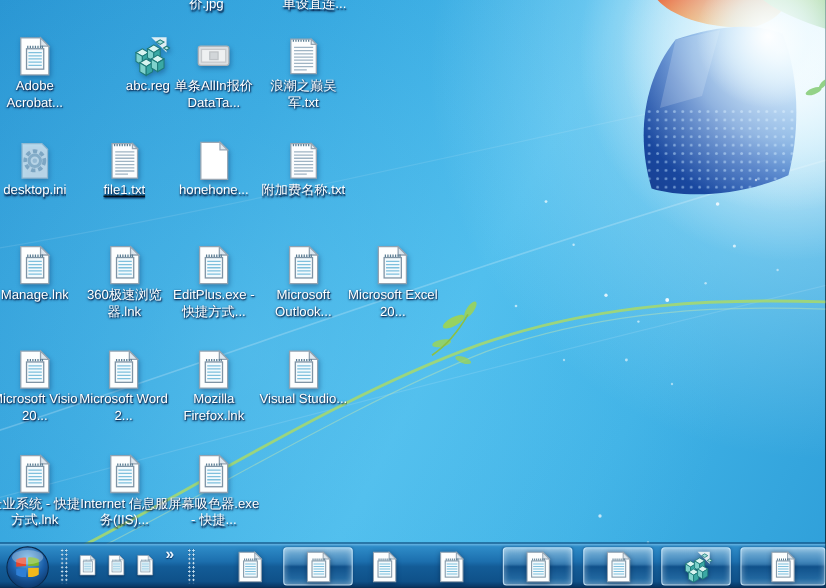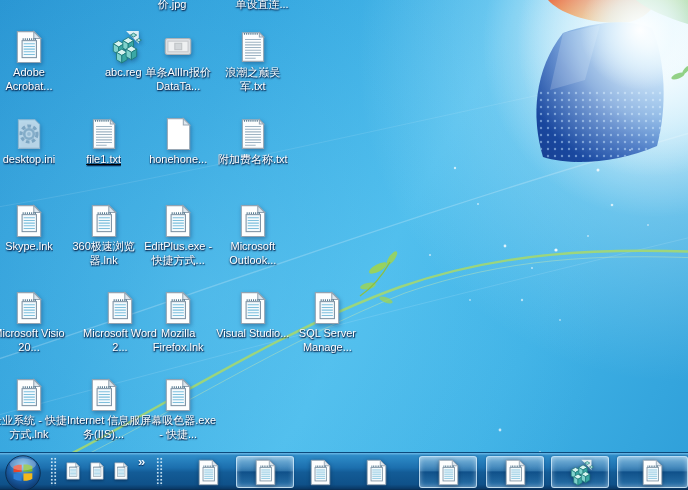--- a/index.html
+++ b/index.html
@@ -261,21 +261,21 @@
       <div class="dicon" style="left: -9px; top: 204px;">
         <span class="glyph">
           <svg viewBox="0 0 32 32">
             <path d="M5 1.5 L20.5 1.5 L27 8 L27 30.5 L5 30.5 Z" fill="#fdfefe" stroke="#93a3b1"></path>
             <path d="M20.5 1.5 L20.5 8 L27 8 Z" fill="#dde6ed" stroke="#93a3b1"></path>
             <rect x="9.5" y="10" width="13.5" height="16" fill="#f3fafd" stroke="#7e93a4"></rect>
             <path d="M10.5 9.5 v-1.8 M12.5 9.5 v-1.8 M14.5 9.5 v-1.8 M16.5 9.5 v-1.8 M18.5 9.5 v-1.8 M20.5 9.5 v-1.8 M22 9.5 v-1.8" stroke="#5a7d93"></path>
             <path d="M11 13 h10.5 M11 15.5 h10.5 M11 18 h10.5 M11 20.5 h10.5 M11 23 h10.5" stroke="#7fc0dd"></path>
           </svg>
         </span>
-        <div class="dlabel">Skype.lnk</div>
+        <div class="dlabel">Manage.lnk</div>
       </div>
       <div class="dicon" style="left: 65.6px; top: 204px;">
         <span class="glyph">
           <svg viewBox="0 0 32 32">
             <path d="M5 1.5 L20.5 1.5 L27 8 L27 30.5 L5 30.5 Z" fill="#fdfefe" stroke="#93a3b1"></path>
             <path d="M20.5 1.5 L20.5 8 L27 8 Z" fill="#dde6ed" stroke="#93a3b1"></path>
             <rect x="9.5" y="10" width="13.5" height="16" fill="#f3fafd" stroke="#7e93a4"></rect>
             <path d="M10.5 9.5 v-1.8 M12.5 9.5 v-1.8 M14.5 9.5 v-1.8 M16.5 9.5 v-1.8 M18.5 9.5 v-1.8 M20.5 9.5 v-1.8 M22 9.5 v-1.8" stroke="#5a7d93"></path>
             <path d="M11 13 h10.5 M11 15.5 h10.5 M11 18 h10.5 M11 20.5 h10.5 M11 23 h10.5" stroke="#7fc0dd"></path>
           </svg>
@@ -299,33 +299,45 @@
           <svg viewBox="0 0 32 32">
             <path d="M5 1.5 L20.5 1.5 L27 8 L27 30.5 L5 30.5 Z" fill="#fdfefe" stroke="#93a3b1"></path>
             <path d="M20.5 1.5 L20.5 8 L27 8 Z" fill="#dde6ed" stroke="#93a3b1"></path>
             <rect x="9.5" y="10" width="13.5" height="16" fill="#f3fafd" stroke="#7e93a4"></rect>
             <path d="M10.5 9.5 v-1.8 M12.5 9.5 v-1.8 M14.5 9.5 v-1.8 M16.5 9.5 v-1.8 M18.5 9.5 v-1.8 M20.5 9.5 v-1.8 M22 9.5 v-1.8" stroke="#5a7d93"></path>
             <path d="M11 13 h10.5 M11 15.5 h10.5 M11 18 h10.5 M11 20.5 h10.5 M11 23 h10.5" stroke="#7fc0dd"></path>
           </svg>
         </span>
         <div class="dlabel">Microsoft Outlook...</div>
       </div>
+      <div class="dicon" style="left: 289.4px; top: 204px;">
+        <span class="glyph">
+          <svg viewBox="0 0 32 32">
+            <path d="M5 1.5 L20.5 1.5 L27 8 L27 30.5 L5 30.5 Z" fill="#fdfefe" stroke="#93a3b1"></path>
+            <path d="M20.5 1.5 L20.5 8 L27 8 Z" fill="#dde6ed" stroke="#93a3b1"></path>
+            <rect x="9.5" y="10" width="13.5" height="16" fill="#f3fafd" stroke="#7e93a4"></rect>
+            <path d="M10.5 9.5 v-1.8 M12.5 9.5 v-1.8 M14.5 9.5 v-1.8 M16.5 9.5 v-1.8 M18.5 9.5 v-1.8 M20.5 9.5 v-1.8 M22 9.5 v-1.8" stroke="#5a7d93"></path>
+            <path d="M11 13 h10.5 M11 15.5 h10.5 M11 18 h10.5 M11 20.5 h10.5 M11 23 h10.5" stroke="#7fc0dd"></path>
+          </svg>
+        </span>
+        <div class="dlabel">Microsoft Excel 20...</div>
+      </div>
       <div class="dicon" style="left: -9px; top: 291px;">
         <span class="glyph">
           <svg viewBox="0 0 32 32">
             <path d="M5 1.5 L20.5 1.5 L27 8 L27 30.5 L5 30.5 Z" fill="#fdfefe" stroke="#93a3b1"></path>
             <path d="M20.5 1.5 L20.5 8 L27 8 Z" fill="#dde6ed" stroke="#93a3b1"></path>
             <rect x="9.5" y="10" width="13.5" height="16" fill="#f3fafd" stroke="#7e93a4"></rect>
             <path d="M10.5 9.5 v-1.8 M12.5 9.5 v-1.8 M14.5 9.5 v-1.8 M16.5 9.5 v-1.8 M18.5 9.5 v-1.8 M20.5 9.5 v-1.8 M22 9.5 v-1.8" stroke="#5a7d93"></path>
             <path d="M11 13 h10.5 M11 15.5 h10.5 M11 18 h10.5 M11 20.5 h10.5 M11 23 h10.5" stroke="#7fc0dd"></path>
           </svg>
         </span>
         <div class="dlabel">Microsoft Visio 20...</div>
       </div>
-      <div class="dicon" style="left: 82px; top: 291px; justify-content: flex-end;">
+      <div class="dicon" style="left: 65px; top: 291px; justify-content: flex-end;">
         <span class="glyph">
           <svg viewBox="0 0 32 32">
             <path d="M5 1.5 L20.5 1.5 L27 8 L27 30.5 L5 30.5 Z" fill="#fdfefe" stroke="#93a3b1"></path>
             <path d="M20.5 1.5 L20.5 8 L27 8 Z" fill="#dde6ed" stroke="#93a3b1"></path>
             <rect x="9.5" y="10" width="13.5" height="16" fill="#f3fafd" stroke="#7e93a4"></rect>
             <path d="M10.5 9.5 v-1.8 M12.5 9.5 v-1.8 M14.5 9.5 v-1.8 M16.5 9.5 v-1.8 M18.5 9.5 v-1.8 M20.5 9.5 v-1.8 M22 9.5 v-1.8" stroke="#5a7d93"></path>
             <path d="M11 13 h10.5 M11 15.5 h10.5 M11 18 h10.5 M11 20.5 h10.5 M11 23 h10.5" stroke="#7fc0dd"></path>
           </svg>
         </span>
         <div class="dlabel">Microsoft Word 2...</div>
@@ -346,32 +358,20 @@
         <span class="glyph">
           <svg viewBox="0 0 32 32">
             <path d="M5 1.5 L20.5 1.5 L27 8 L27 30.5 L5 30.5 Z" fill="#fdfefe" stroke="#93a3b1"></path>
             <path d="M20.5 1.5 L20.5 8 L27 8 Z" fill="#dde6ed" stroke="#93a3b1"></path>
             <rect x="9.5" y="10" width="13.5" height="16" fill="#f3fafd" stroke="#7e93a4"></rect>
             <path d="M10.5 9.5 v-1.8 M12.5 9.5 v-1.8 M14.5 9.5 v-1.8 M16.5 9.5 v-1.8 M18.5 9.5 v-1.8 M20.5 9.5 v-1.8 M22 9.5 v-1.8" stroke="#5a7d93"></path>
             <path d="M11 13 h10.5 M11 15.5 h10.5 M11 18 h10.5 M11 20.5 h10.5 M11 23 h10.5" stroke="#7fc0dd"></path>
           </svg>
         </span>
         <div class="dlabel">Visual Studio...</div>
-      </div>
-      <div class="dicon" style="left: 289.4px; top: 291px;">
-        <span class="glyph">
-          <svg viewBox="0 0 32 32">
-            <path d="M5 1.5 L20.5 1.5 L27 8 L27 30.5 L5 30.5 Z" fill="#fdfefe" stroke="#93a3b1"></path>
-            <path d="M20.5 1.5 L20.5 8 L27 8 Z" fill="#dde6ed" stroke="#93a3b1"></path>
-            <rect x="9.5" y="10" width="13.5" height="16" fill="#f3fafd" stroke="#7e93a4"></rect>
-            <path d="M10.5 9.5 v-1.8 M12.5 9.5 v-1.8 M14.5 9.5 v-1.8 M16.5 9.5 v-1.8 M18.5 9.5 v-1.8 M20.5 9.5 v-1.8 M22 9.5 v-1.8" stroke="#5a7d93"></path>
-            <path d="M11 13 h10.5 M11 15.5 h10.5 M11 18 h10.5 M11 20.5 h10.5 M11 23 h10.5" stroke="#7fc0dd"></path>
-          </svg>
-        </span>
-        <div class="dlabel">SQL Server Manage...</div>
       </div>
       <div class="dicon" style="left: -9px; top: 378px;">
         <span class="glyph">
           <svg viewBox="0 0 32 32">
             <path d="M5 1.5 L20.5 1.5 L27 8 L27 30.5 L5 30.5 Z" fill="#fdfefe" stroke="#93a3b1"></path>
             <path d="M20.5 1.5 L20.5 8 L27 8 Z" fill="#dde6ed" stroke="#93a3b1"></path>
             <rect x="9.5" y="10" width="13.5" height="16" fill="#f3fafd" stroke="#7e93a4"></rect>
             <path d="M10.5 9.5 v-1.8 M12.5 9.5 v-1.8 M14.5 9.5 v-1.8 M16.5 9.5 v-1.8 M18.5 9.5 v-1.8 M20.5 9.5 v-1.8 M22 9.5 v-1.8" stroke="#5a7d93"></path>
             <path d="M11 13 h10.5 M11 15.5 h10.5 M11 18 h10.5 M11 20.5 h10.5 M11 23 h10.5" stroke="#7fc0dd"></path>
           </svg>

